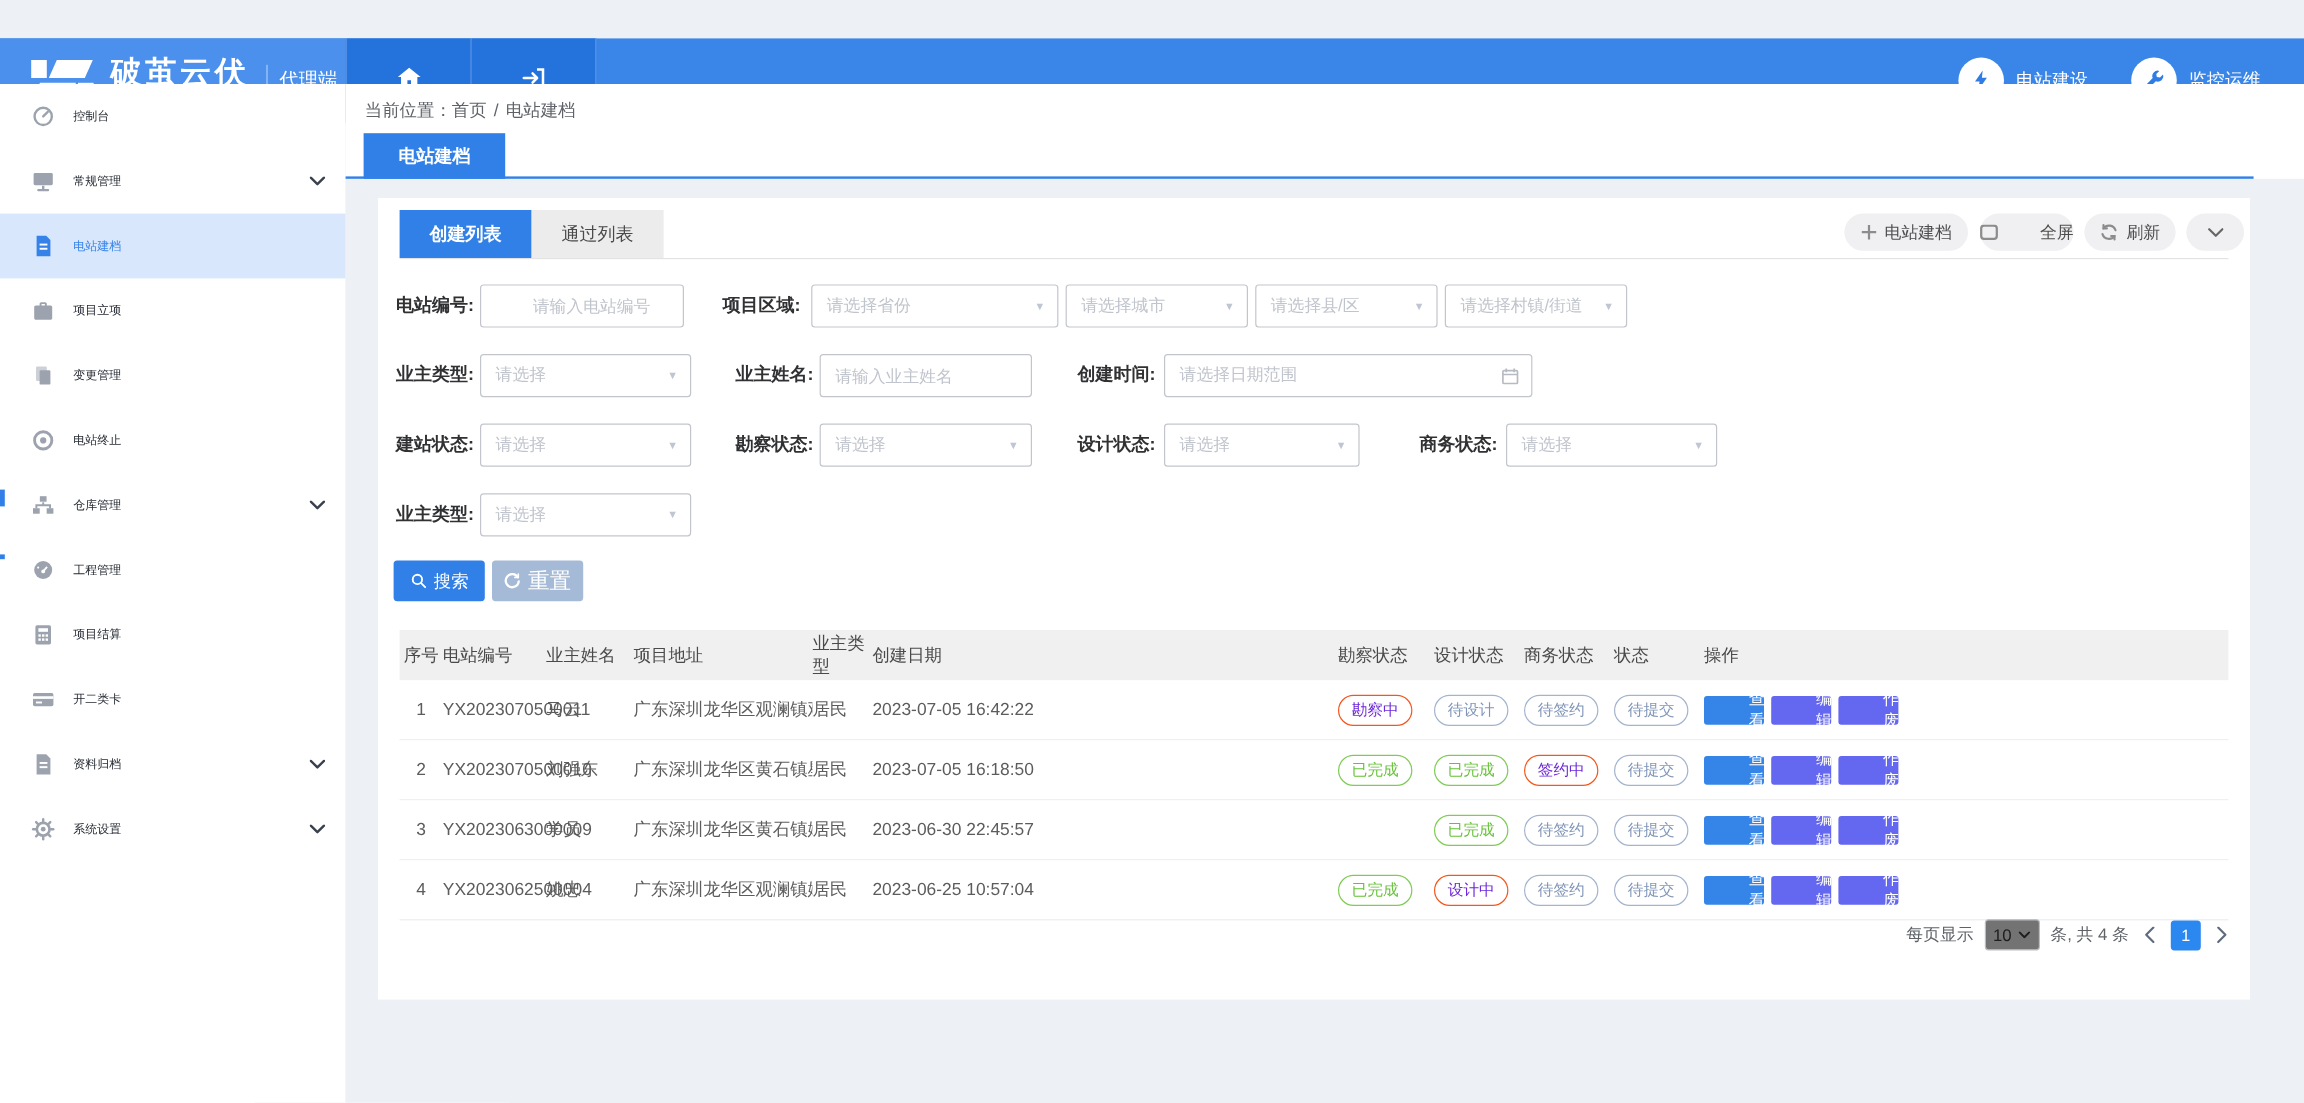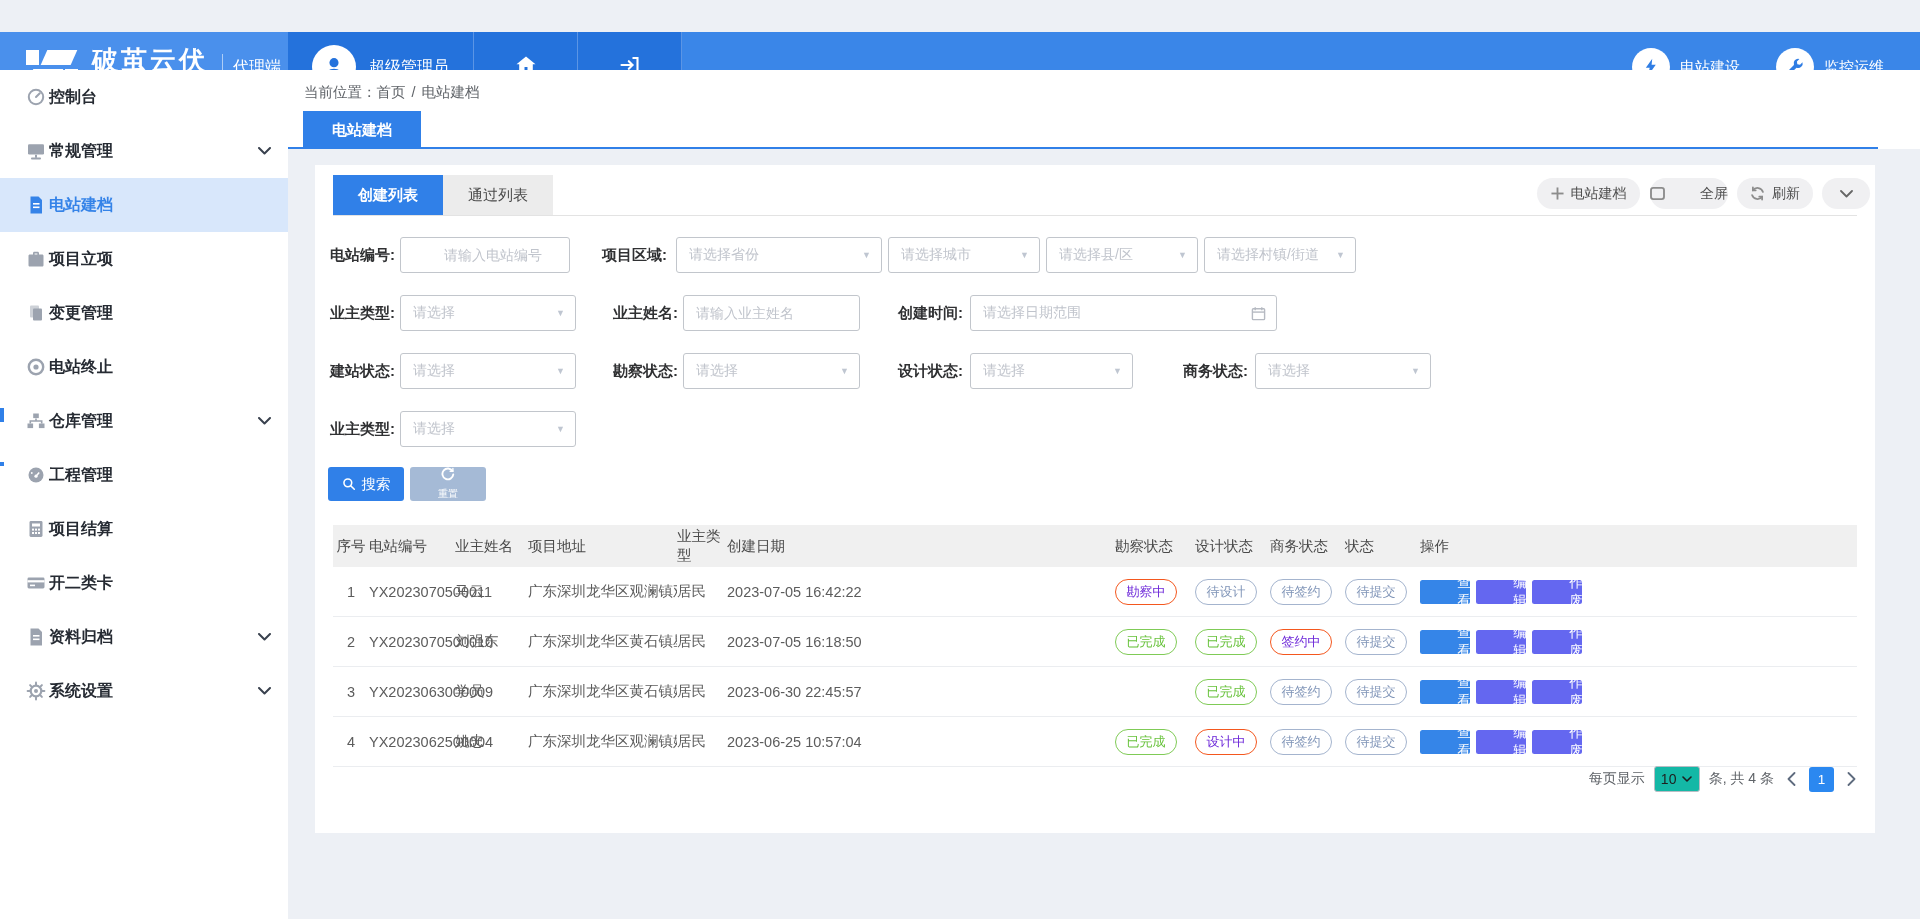--- a/index.html
+++ b/index.html
@@ -28,21 +28,21 @@
   .hdr-btn:last-child{border-right:1px solid rgba(255,255,255,.25);}
   .hdr-spacer{flex:1;}
   .hdr-nav{display:flex;align-items:center;gap:10px;color:#fff;font-size:15px;margin-right:36px;cursor:pointer;}
   .hdr-circle{width:38px;height:38px;border-radius:50%;background:#fff;display:flex;align-items:center;justify-content:center;}
 
   
   .sidebar{position:absolute;top:70px;left:0;width:288px;bottom:0;background:#fff;}
   .side-item{height:54px;display:flex;align-items:center;position:relative;cursor:pointer;}
   .si-icon{width:20px;height:20px;margin-left:26px;color:#9CA3AF;display:flex;flex:0 0 auto;}
   .si-icon svg{width:20px;height:20px;}
-  .si-label{margin-left:3px;font-size:16px;font-weight:700;color:#262B33;}
+  .si-label{margin-left:15px;font-size:10px;font-weight:400;color:#262B33;}
   .si-chev{position:absolute;right:17px;top:23px;color:#39414E;display:flex;}
   .side-item.active{background:#D8E7FB;}
   .side-item.active .si-label{color:#3583E8;}
   .side-item.active .si-icon{color:#3583E8;}
   .scroll-mark{position:absolute;left:0;width:4px;background:#3080E8;}
   .sm1{top:338px;height:14px;}
   .sm2{top:392px;height:4px;}
 
   
   .main{position:absolute;left:288px;top:70px;right:0;bottom:0;background:#EDF0F5;}
@@ -69,21 +69,21 @@
   
   .f-label{position:absolute;height:36px;line-height:36px;font-size:15px;font-weight:700;color:#303133;text-align:right;}
   .f-ctl{position:absolute;height:36px;border:1px solid #C2C6CC;border-radius:3px;background:#fff;box-sizing:border-box;font-size:14px;color:#C0C4CC;}
   input.f-ctl{padding:0 12px;outline:none;}
   input.f-ctl::placeholder{color:#C0C4CC;}
   .f-select{display:flex;align-items:center;justify-content:space-between;padding:0 10px 0 12px;cursor:pointer;}
   .f-select::after{content:"▼";font-size:9px;color:#BFC6D1;margin-left:8px;}
   .f-date{display:flex;align-items:center;justify-content:space-between;padding:0 10px 0 12px;cursor:pointer;}
 
   .btn-search{position:absolute;left:13px;top:302px;width:76px;height:34px;background:#3080E8;border:none;border-radius:3px;color:#fff;font-size:14.5px;display:flex;align-items:center;justify-content:center;gap:6px;cursor:pointer;}
-  .btn-reset{position:absolute;left:95px;top:302px;width:76px;height:34px;background:#A5BAD6;border:none;border-radius:3px;color:#fff;font-size:10px;display:flex;align-items:center;justify-content:center;gap:6px;cursor:pointer;flex-direction:column;}
+  .btn-reset{position:absolute;left:95px;top:302px;width:76px;height:34px;background:#A5BAD6;border:none;border-radius:3px;color:#fff;font-size:18px;display:flex;align-items:center;justify-content:center;gap:6px;cursor:pointer;}
 
   
   .tbl{position:absolute;left:18px;top:360px;width:1524px;}
   .tbl-head{display:flex;align-items:center;height:42px;background:#F0F0F0;font-size:14.5px;color:#4A4A4A;}
   .tbl-row{display:flex;align-items:center;height:49px;border-bottom:1px solid #EBEDF0;font-size:14.5px;color:#5C5C5C;background:#fff;}
   .c1{width:36px;text-align:center;flex:0 0 auto;}
   .c2{width:86px;flex:0 0 auto;}
   .c3{width:73px;flex:0 0 auto;}
   .c4{width:149px;flex:0 0 auto;white-space:nowrap;overflow:hidden;}
   .c5{width:50px;flex:0 0 auto;}
@@ -97,21 +97,21 @@
   .badge:empty{display:none;}
   .tone-orange{color:#6d28d9;border-color:#F4571E;}
   .tone-green{color:#67C23A;border-color:#7FCB56;}
   .tone-slate{color:#8095B8;border-color:#A4B4CE;}
   .act{width:46px;height:24px;border:none;border-radius:2.5px;color:#fff;font-size:13.5px;display:inline-flex;align-items:center;justify-content:center;margin-right:6px;cursor:pointer;padding-left:44px;}
   .act-view{background:#3585E8;}
   .act-edit,.act-void{background:#6467F0;}
 
   
   .pager{position:absolute;right:15px;top:601px;display:flex;align-items:center;gap:9px;font-size:14px;color:#5F6368;}
-  .pp{width:46px;height:26px;border:1px solid #B9BDC4;border-radius:3px;display:flex;align-items:center;justify-content:center;gap:6px;color:#1e1e1e;background:#14b8a6;cursor:pointer;box-sizing:border-box;}
+  .pp{width:46px;height:26px;border:1px solid #B9BDC4;border-radius:3px;display:flex;align-items:center;justify-content:center;gap:6px;color:#1e1e1e;background:#737373;cursor:pointer;box-sizing:border-box;}
   .pg-arrow{display:flex;align-items:center;padding:0 4px;cursor:pointer;}
   .page-cur{width:25px;height:25px;background:#2B88F0;color:#fff;border-radius:3px;display:flex;align-items:center;justify-content:center;font-size:13.5px;cursor:pointer;}
 </style>
 </head>
 <body>
 
 <div class="screen">
 
   <header class="header">
     <div class="logo-sec">
@@ -122,29 +122,20 @@
           <i class="lm-d"></i>
       </div>
       <div class="logo-text">
         <div class="logo-cn">破茧云伏</div>
         <div class="logo-py">Po Jian Yun Fu</div>
       </div>
       <div class="logo-divider"></div>
       <div class="portal">代理端</div>
     </div>
     <div class="hdr-dark">
-      <div class="user-sec">
-        <span class="avatar">
-          <svg width="26" height="26" viewBox="0 0 24 24" fill="#2472DC">
-              <circle cx="12" cy="8" r="4.2"></circle>
-              <path d="M4 20.5c0-4.2 3.6-6.8 8-6.8s8 2.6 8 6.8z"></path>
-            </svg>
-        </span>
-        <span class="username">超级管理员</span>
-      </div>
       <div class="hdr-btn">
         <span>
           <svg width="24" height="24" viewBox="0 0 24 24" fill="#fff">
               <path d="M12 3.5L2.5 11.2h2.7v8.3h5.3v-5.6h3v5.6h5.3v-8.3h2.7z"></path>
             </svg>
         </span>
       </div>
       <div class="hdr-btn">
         <span>
           <svg width="24" height="24" viewBox="0 0 24 24" fill="none" stroke="#fff" stroke-width="2.1">

